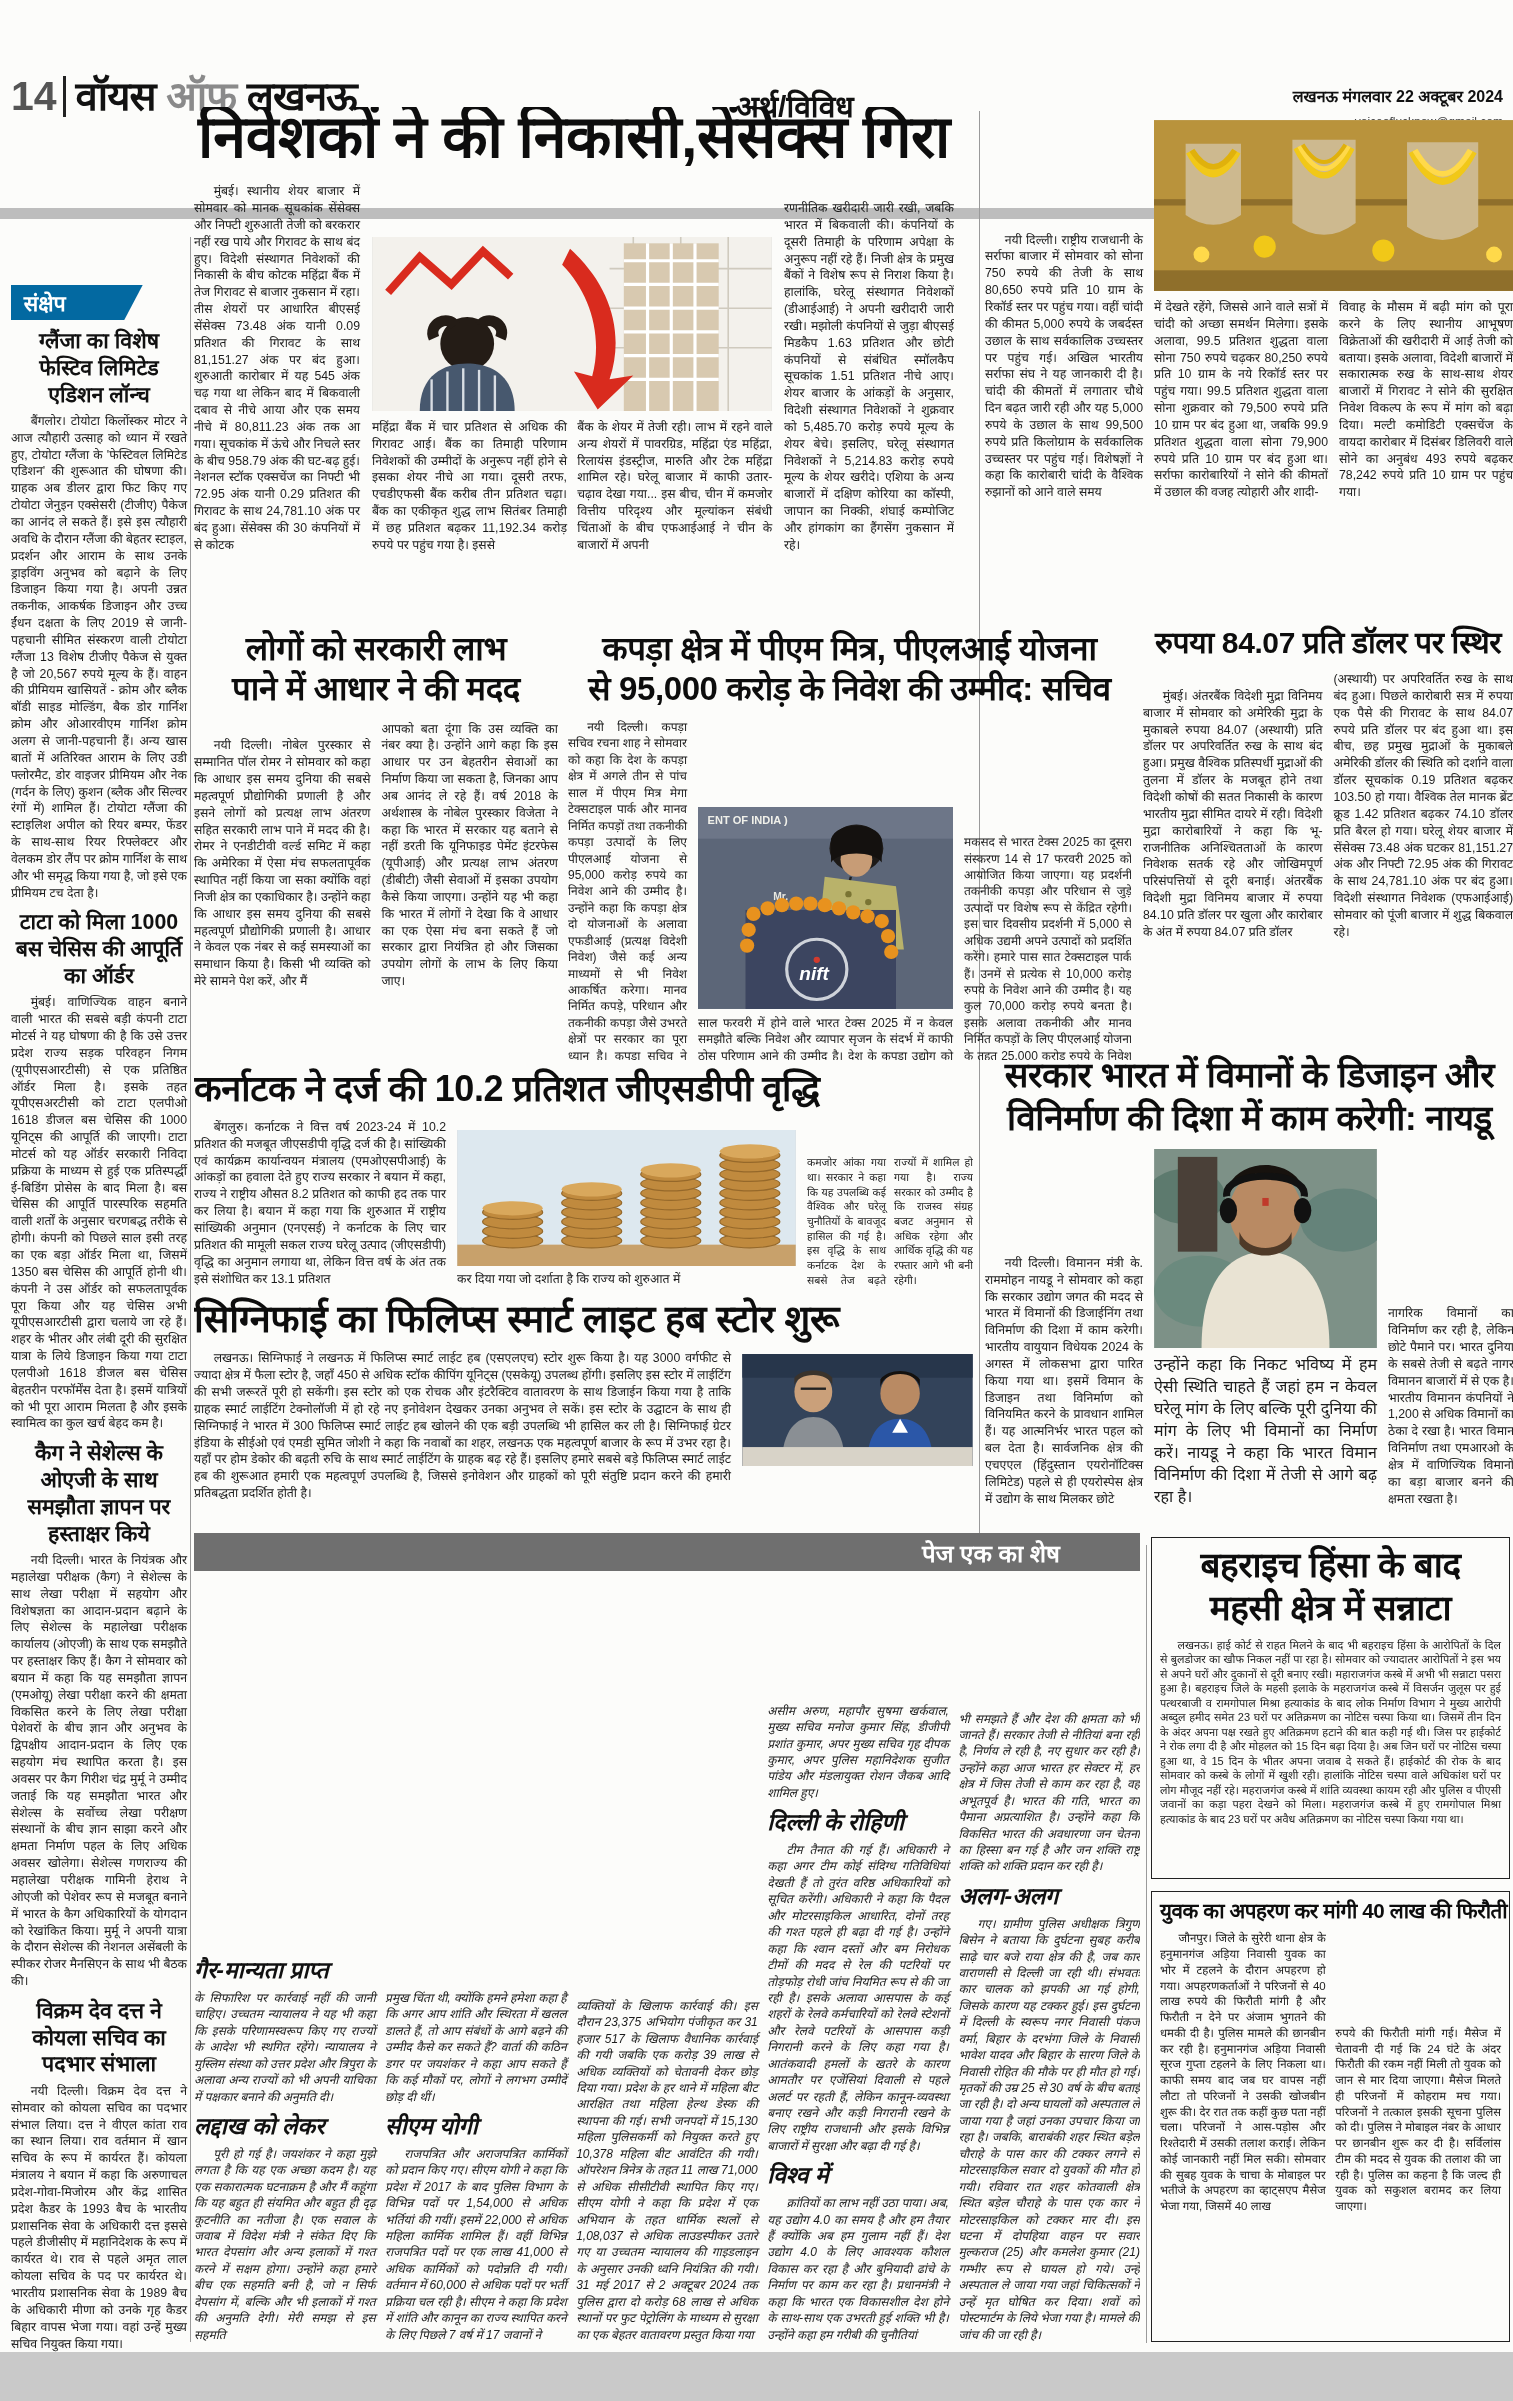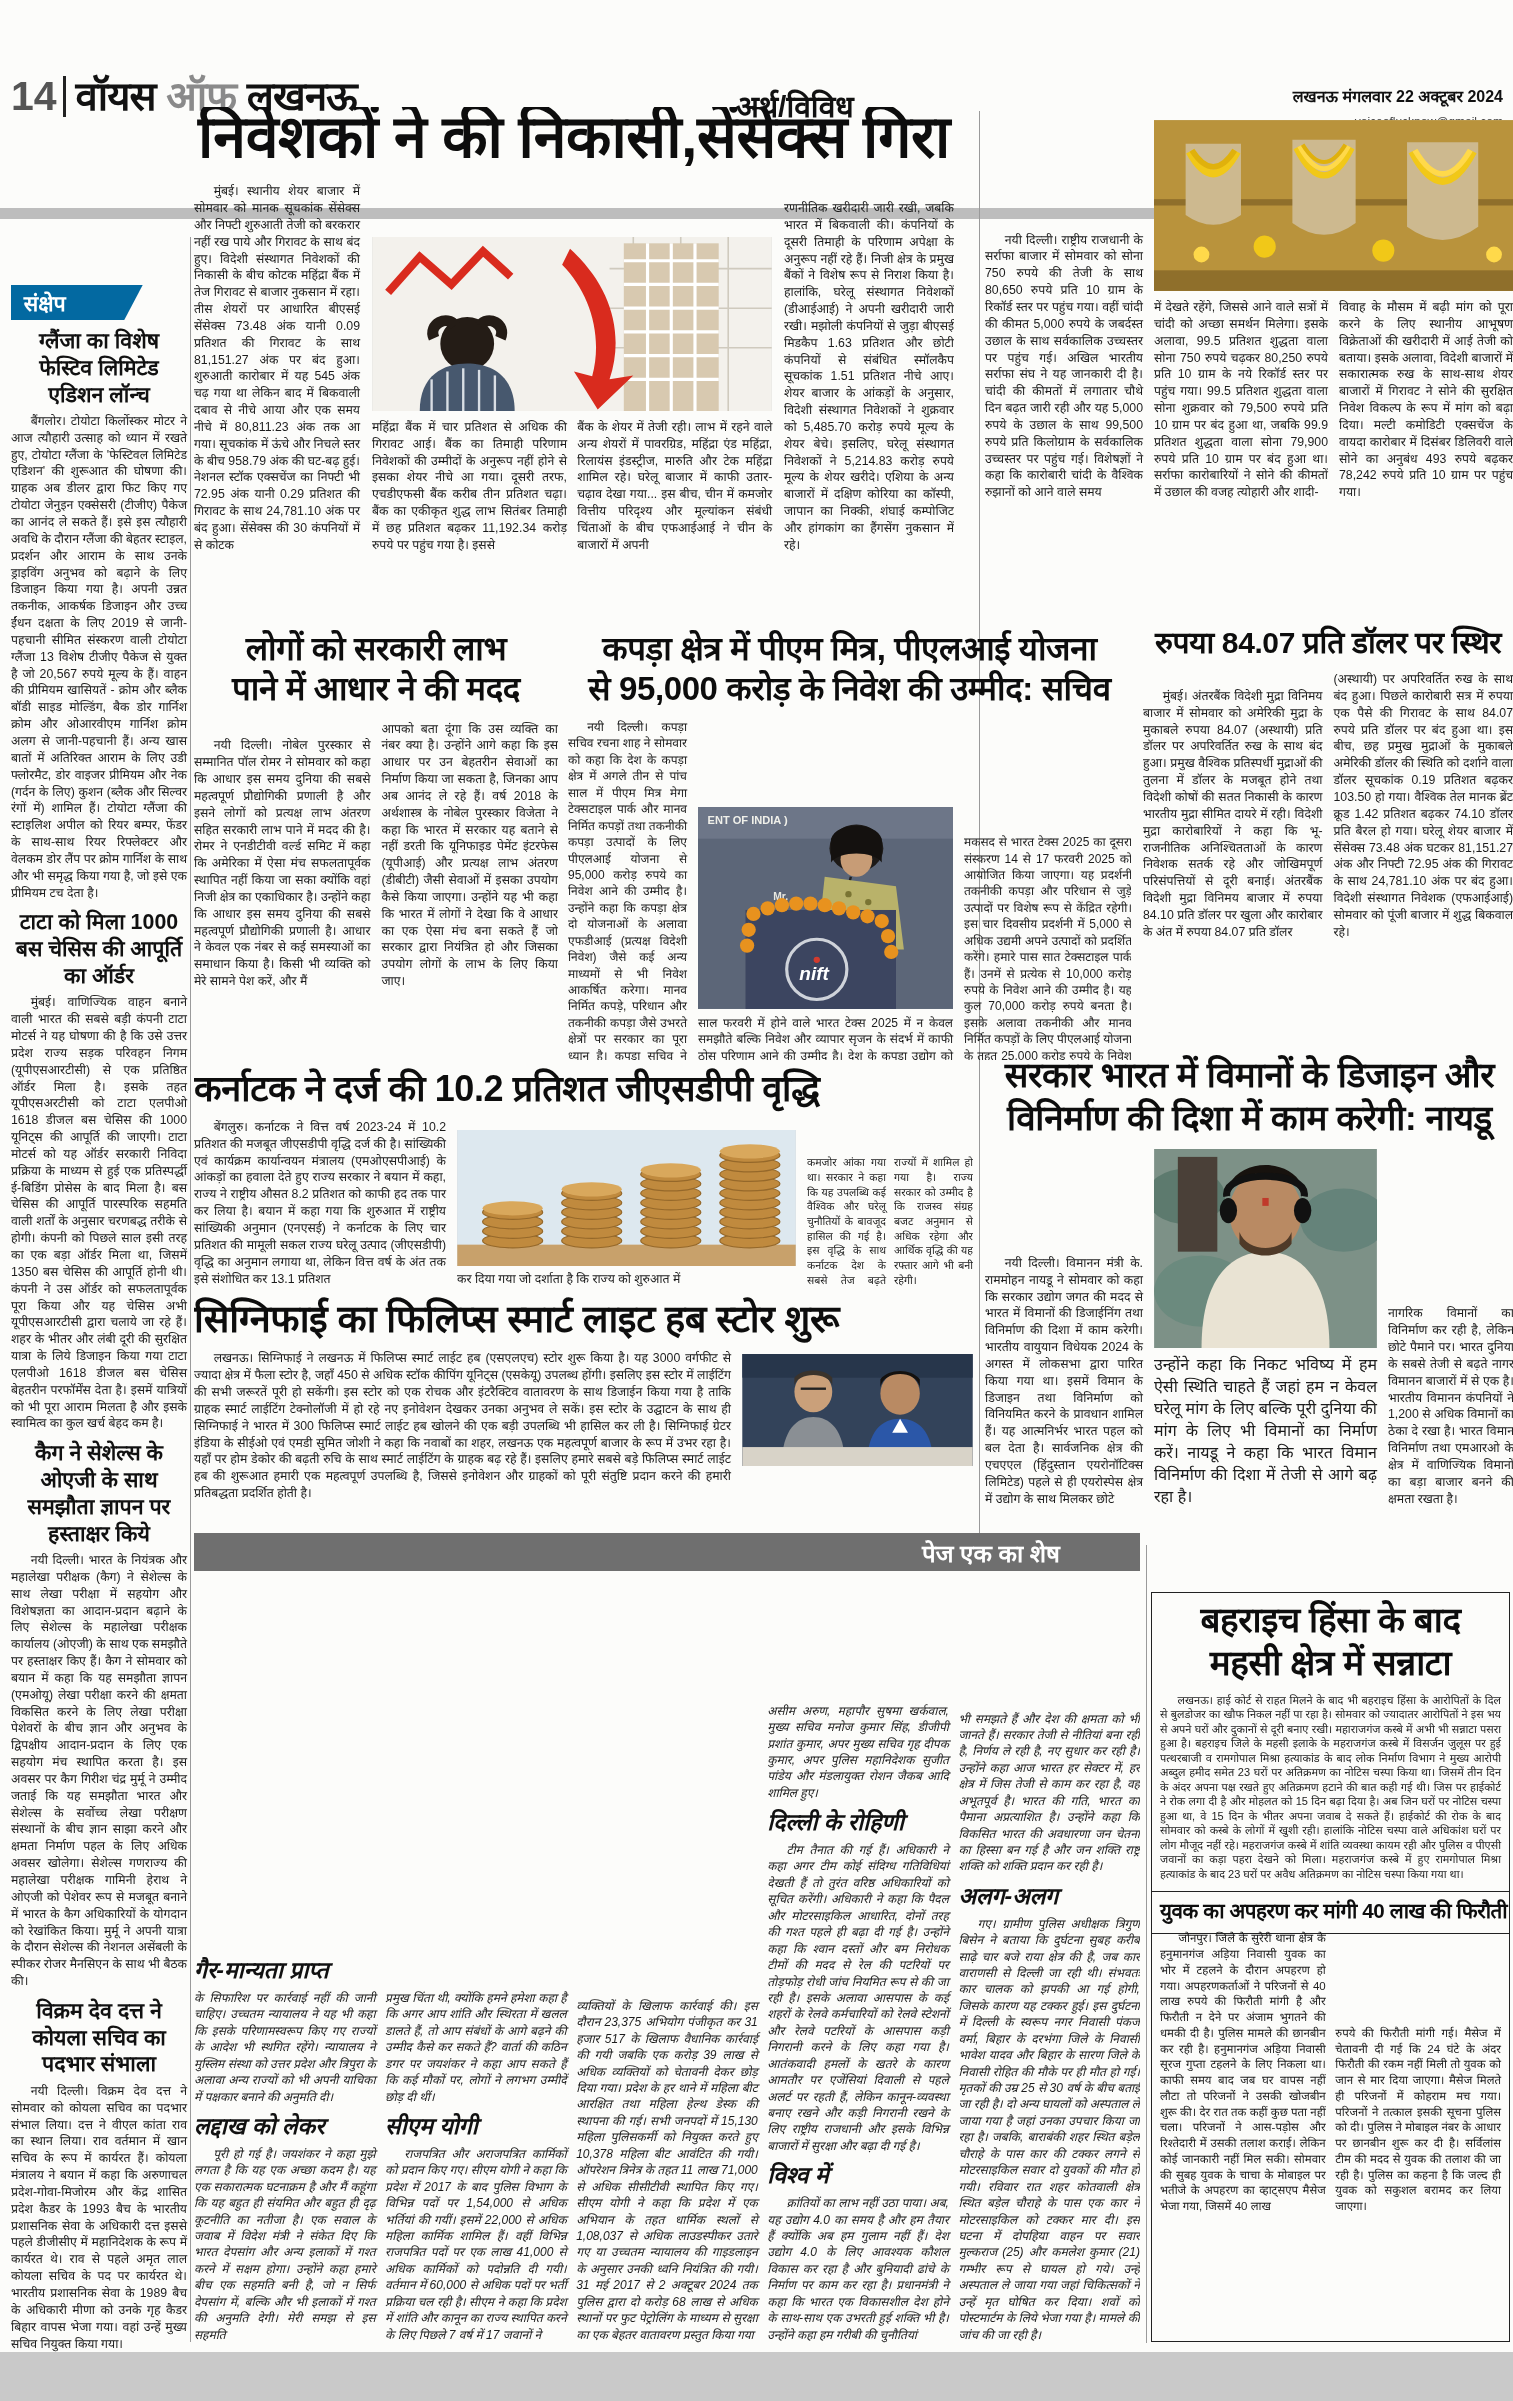--- a/index.html
+++ b/index.html
@@ -353,21 +353,21 @@
             <ellipse cx="94" cy="78" rx="11" ry="16" fill="#111"></ellipse>
             <ellipse cx="188" cy="78" rx="11" ry="16" fill="#111"></ellipse>
           </svg>
         </div>
         <div class="bodytxt" style="margin-top:6.3px;font-size:16px;">उन्होंने कहा कि निकट भविष्य में हम ऐसी स्थिति चाहते हैं जहां हम न केवल घरेलू मांग के लिए बल्कि पूरी दुनिया की मांग के लिए भी विमानों का निर्माण करें। नायडू ने कहा कि भारत विमान विनिर्माण की दिशा में तेजी से आगे बढ़ रहा है।</div>
       </div>
       <div class="bodytxt" style="flex:1;">नागरिक विमानों का विनिर्माण कर रही है, लेकिन छोटे पैमाने पर। भारत दुनिया के सबसे तेजी से बढ़ते नागर विमानन बाजारों में से एक है। भारतीय विमानन कंपनियों ने 1,200 से अधिक विमानों का ठेका दे रखा है। भारत विमान विनिर्माण तथा एमआरओ के क्षेत्र में वाणिज्यिक विमानों का बड़ा बाजार बनने की क्षमता रखता है।</div>
     </div>
   </div>
 
-  <div class="abs art" style="left:1151px;top:1592px;width:359px;height:342px;border:1.6px solid #222;box-sizing:border-box;padding:6.3px 8px;">
+  <div class="abs art" style="left:1151px;top:1537px;width:359px;height:342px;border:1.6px solid #222;box-sizing:border-box;padding:6.3px 8px;">
     <div class="hl" style="font-size:35px;">
       <div>बहराइच हिंसा के बाद</div>
       <div>महसी क्षेत्र में सन्नाटा</div>
     </div>
     <div class="bodytxt ind" style="margin-top:8px;font-size:11px;line-height:1.32;">लखनऊ। हाई कोर्ट से राहत मिलने के बाद भी बहराइच हिंसा के आरोपितों के दिल से बुलडोजर का खौफ निकल नहीं पा रहा है। सोमवार को ज्यादातर आरोपितों ने इस भय से अपने घरों और दुकानों से दूरी बनाए रखी। महाराजगंज कस्बे में अभी भी सन्नाटा पसरा हुआ है। बहराइच जिले के महसी इलाके के महराजगंज कस्बे में विसर्जन जुलूस पर हुई पत्थरबाजी व रामगोपाल मिश्रा हत्याकांड के बाद लोक निर्माण विभाग ने मुख्य आरोपी अब्दुल हमीद समेत 23 घरों पर अतिक्रमण का नोटिस चस्पा किया था। जिसमें तीन दिन के अंदर अपना पक्ष रखते हुए अतिक्रमण हटाने की बात कही गई थी। जिस पर हाईकोर्ट ने रोक लगा दी है और मोहलत को 15 दिन बढ़ा दिया है। अब जिन घरों पर नोटिस चस्पा हुआ था, वे 15 दिन के भीतर अपना जवाब दे सकते हैं। हाईकोर्ट की रोक के बाद सोमवार को कस्बे के लोगों में खुशी रही। हालांकि नोटिस चस्पा वाले अधिकांश घरों पर लोग मौजूद नहीं रहे। महराजगंज कस्बे में शांति व्यवस्था कायम रही और पुलिस व पीएसी जवानों का कड़ा पहरा देखने को मिला। महराजगंज कस्बे में हुए रामगोपाल मिश्रा हत्याकांड के बाद 23 घरों पर अवैध अतिक्रमण का नोटिस चस्पा किया गया था।</div>
   </div>
 
   <div class="abs art" style="left:1151px;top:1891px;width:359px;height:451px;border:1.6px solid #222;box-sizing:border-box;padding:6.3px 8px;">
     <div class="hl" style="font-size:20.6px;white-space:nowrap;">युवक का अपहरण कर मांगी 40 लाख की फिरौती</div>
     <div class="cols" style="gap:9.5px;margin-top:8px;">

